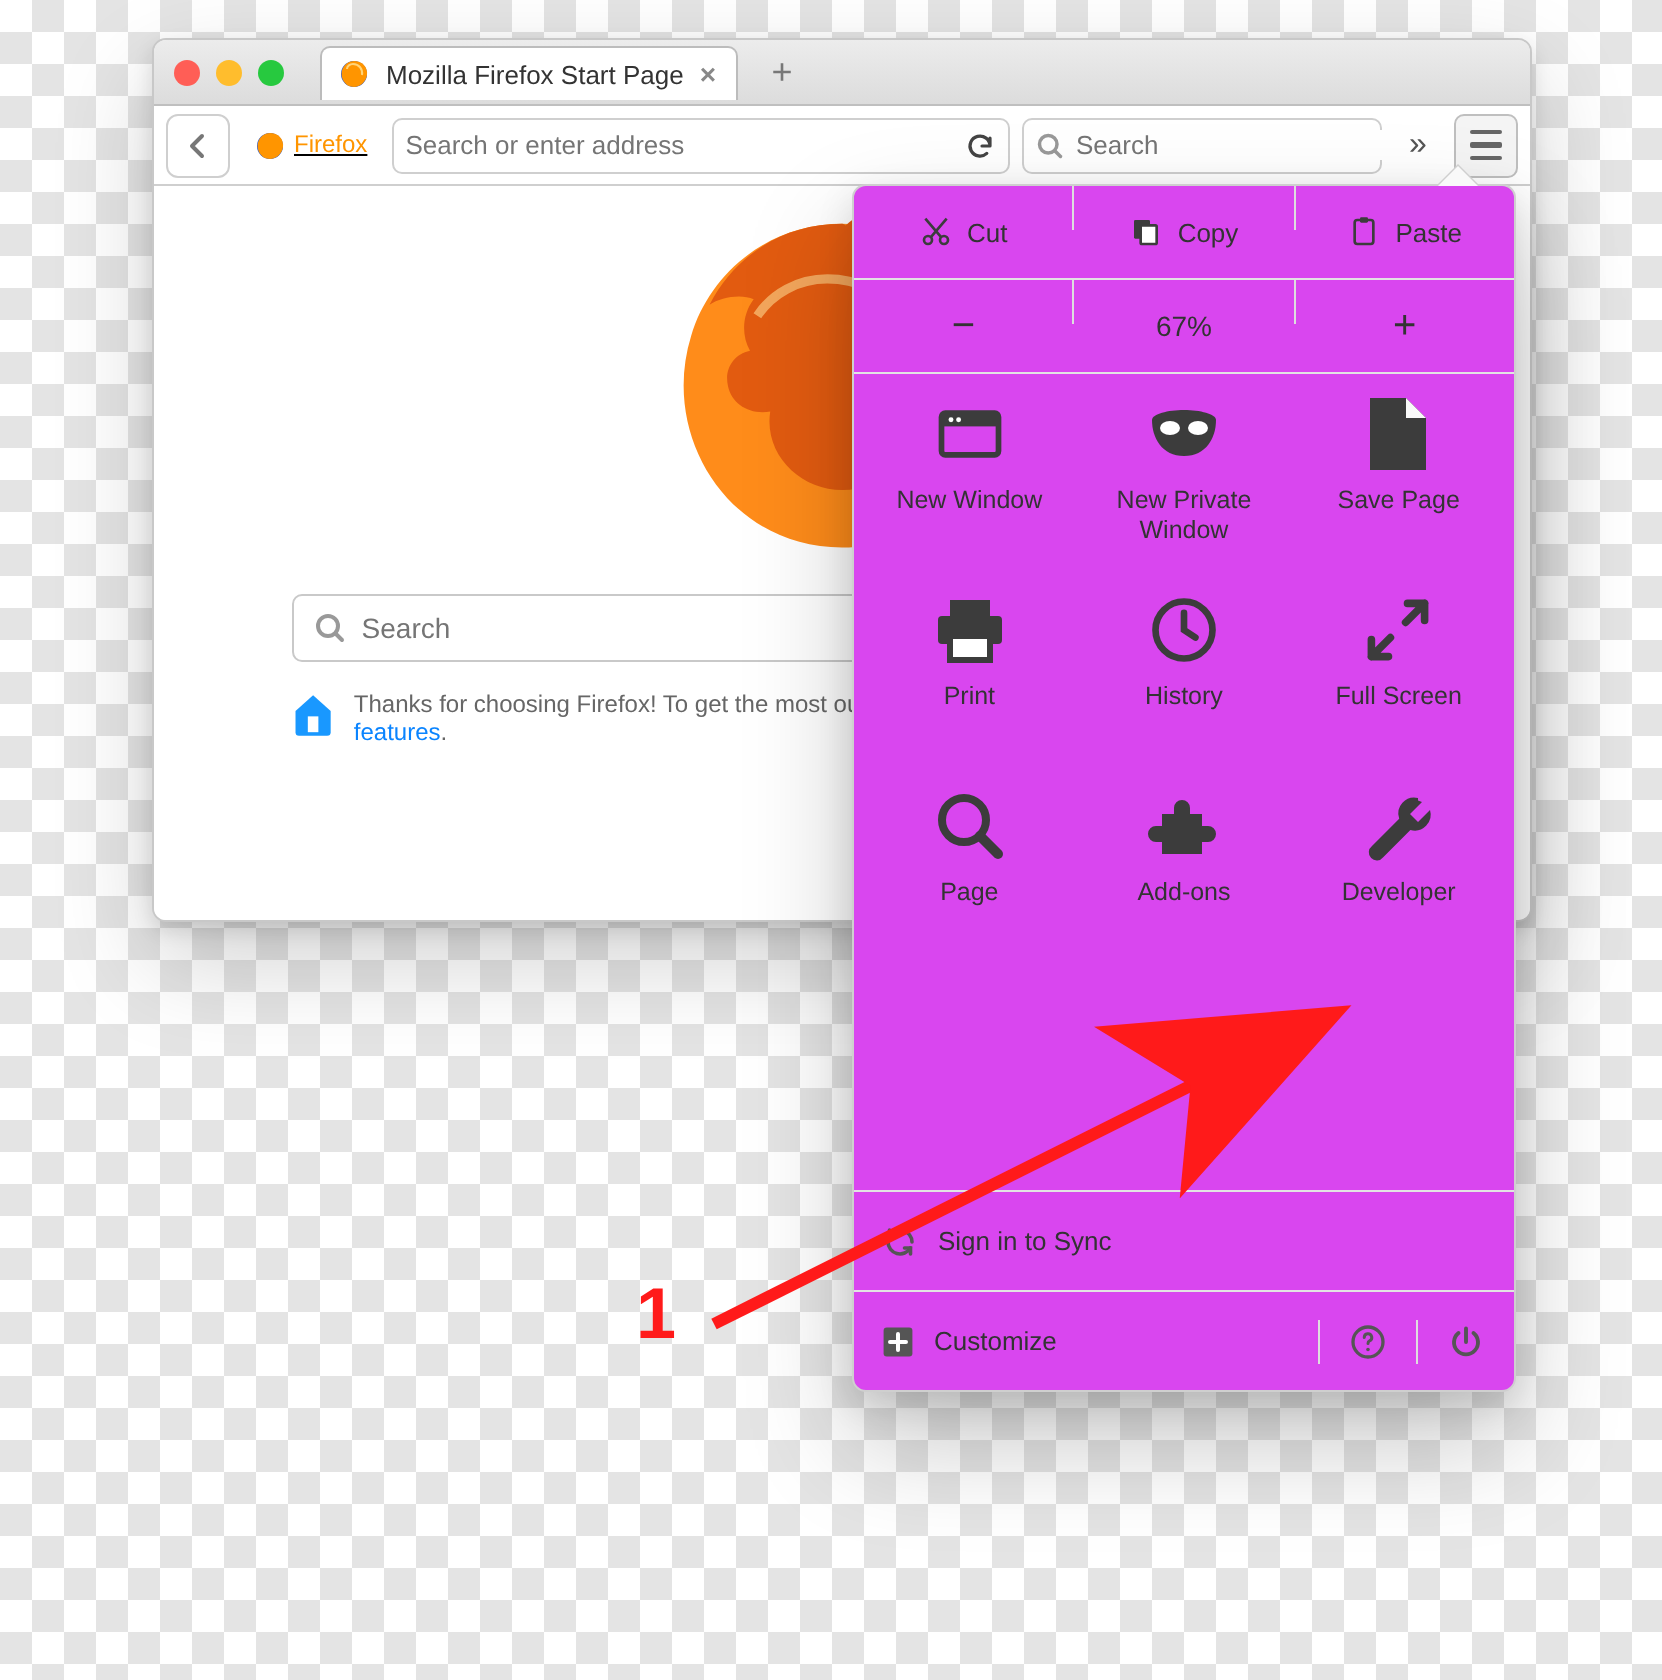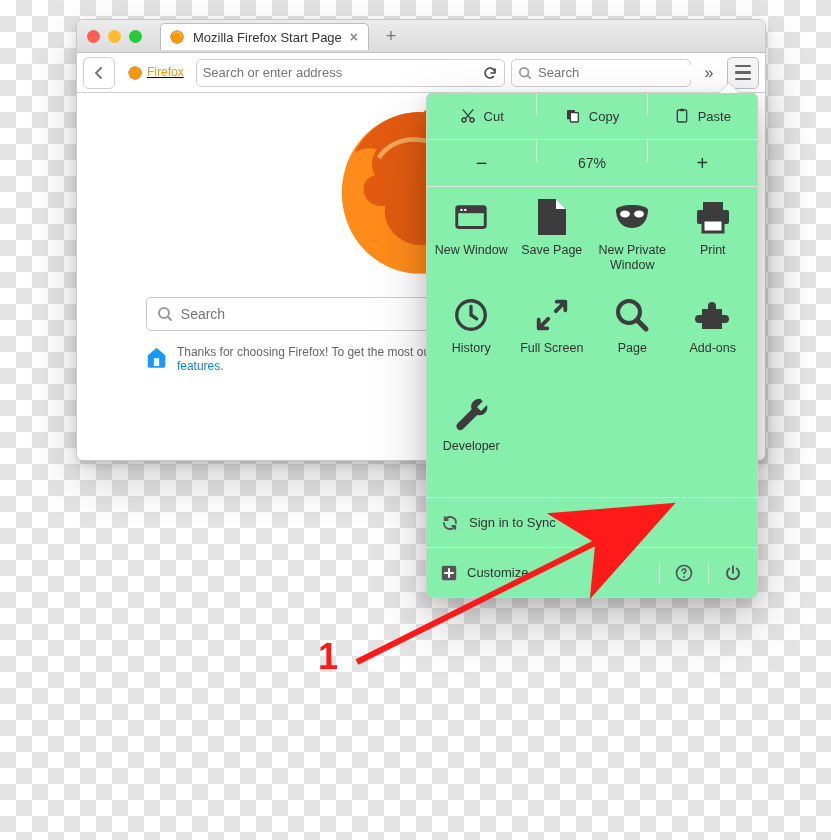--- a/index.html
+++ b/index.html
@@ -57,36 +57,36 @@
   .foxlogo { width:184px; height:184px; display:flex; align-items:center; justify-content:center;}
   .home-search { width:80%; max-width:560px; height:34px; border:1px solid #c9c9c9; border-radius:5px; display:flex; align-items:center; padding:0 10px; gap:8px; color:#888; margin-top:14px;}
   .home-search input{ flex:1; border:none; outline:none; font-size:14px; color:#666;}
   .promo { display:flex; gap:10px; margin-top:14px; width:80%; font-size:12px; color:#666;}
   .promo .house{ width:22px; height:26px;}
   .promo a { color:#0a84ff; text-decoration:none;}
 
   
   .panel {
     position:absolute; left:426px; top:92px; width:332px;
-    background:#86efac; border:1px solid #cfcfcf; border-radius:7px;
+    background:#d946ef; border:1px solid #cfcfcf; border-radius:7px;
     box-shadow: 0 25px 55px rgba(0,0,0,.22), 0 6px 18px rgba(0,0,0,.12);
     font-size:13px; color:#333;
   }
   .panel-arrow{
     position:absolute; top:-10px; right:18px; width:0; height:0;
     border-left:10px solid transparent; border-right:10px solid transparent;
     border-bottom:10px solid #f9f9f9;
     filter: drop-shadow(0 -1px 0 #cfcfcf);
   }
   .panel-row{ display:flex; border-bottom:1px solid #e3e3e3; }
   .clip-row .cell{ flex:1; display:flex; align-items:center; justify-content:center; gap:8px; height:46px;}
   .clip-row .sep,.zoom-row .sep{ width:1px; height:22px; background:#dedede;}
   .zoom-row .cell{ flex:1; display:flex; align-items:center; justify-content:center; height:46px; font-size:20px; color:#333;}
   .zoom-row .zoom-val{ font-size:14px;}
-  .grid { display:grid; grid-template-columns:repeat(4,1fr); padding:10px 4px 6px; }
+  .grid { display:grid; grid-template-columns:repeat(3,1fr); padding:10px 4px 6px; }
   .grid .item{ display:flex; flex-direction:column; align-items:center; justify-content:flex-start; gap:6px; height:98px; cursor:default;}
   .grid .icon{ width:40px; height:40px; color:#3c3c3c; display:flex; align-items:center; justify-content:center;}
   .grid .label{ font-size:12.5px; color:#333; text-align:center; line-height:1.2; }
   .sync-row{ display:flex; align-items:center; gap:10px; height:50px; border-top:1px solid #e3e3e3; padding:0 14px;}
   .footer-row{ display:flex; align-items:center; height:50px; border-top:1px solid #e3e3e3;}
   .footer-row .cust{ flex:1; display:flex; align-items:center; gap:10px; padding:0 14px;}
   .footer-row .fsep{ width:1px; height:22px; background:#dedede;}
   .footer-row .fbtn{ width:48px; display:flex; align-items:center; justify-content:center; color:#555;}
 
   
@@ -248,36 +248,36 @@
             <rect x="5" y="9" width="30" height="22" rx="2" fill="none" stroke="#3c3c3c" stroke-width="3"></rect>
             <rect x="5" y="9" width="30" height="7" fill="#3c3c3c"></rect>
             <circle cx="10" cy="12.5" r="1.3" fill="#fff"></circle>
             <circle cx="14" cy="12.5" r="1.3" fill="#fff"></circle>
           </svg>
       </span>
       <span class="label">New Window</span>
     </div>
     <div class="item">
       <span class="icon">
-        <svg width="34" height="40" viewBox="0 0 34 40" fill="#3c3c3c">
-            <path d="M3 2h18l10 10v26H3z"></path>
-            <path d="M21 2v10h10" fill="#f9f9f9"></path>
-          </svg>
-      </span>
-      <span class="label">Save Page</span>
-    </div>
-    <div class="item">
-      <span class="icon">
         <svg width="40" height="40" viewBox="0 0 40 40" fill="#3c3c3c">
             <path d="M4 13c0-3 8-5 16-5s16 2 16 5c0 9-5 18-16 18S4 22 4 13z"></path>
             <ellipse cx="13" cy="17" rx="5" ry="3.5" fill="#fff"></ellipse>
             <ellipse cx="27" cy="17" rx="5" ry="3.5" fill="#fff"></ellipse>
           </svg>
       </span>
       <span class="label">New Private Window</span>
+    </div>
+    <div class="item">
+      <span class="icon">
+        <svg width="34" height="40" viewBox="0 0 34 40" fill="#3c3c3c">
+            <path d="M3 2h18l10 10v26H3z"></path>
+            <path d="M21 2v10h10" fill="#f9f9f9"></path>
+          </svg>
+      </span>
+      <span class="label">Save Page</span>
     </div>
     <div class="item">
       <span class="icon">
         <svg width="40" height="40" viewBox="0 0 40 40" fill="#3c3c3c">
             <rect x="10" y="5" width="20" height="8"></rect>
             <rect x="4" y="13" width="32" height="14" rx="2"></rect>
             <rect x="10" y="23" width="20" height="12" fill="#fff" stroke="#3c3c3c" stroke-width="3"></rect>
           </svg>
       </span>
       <span class="label">Print</span>

